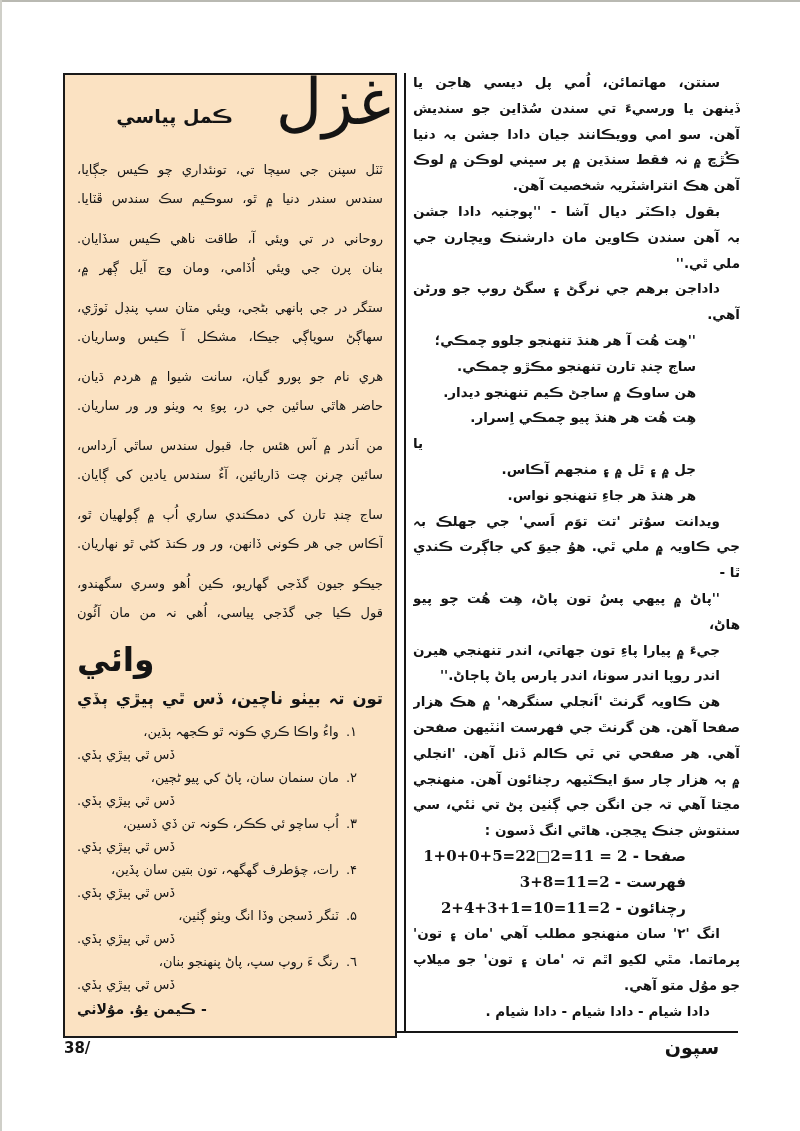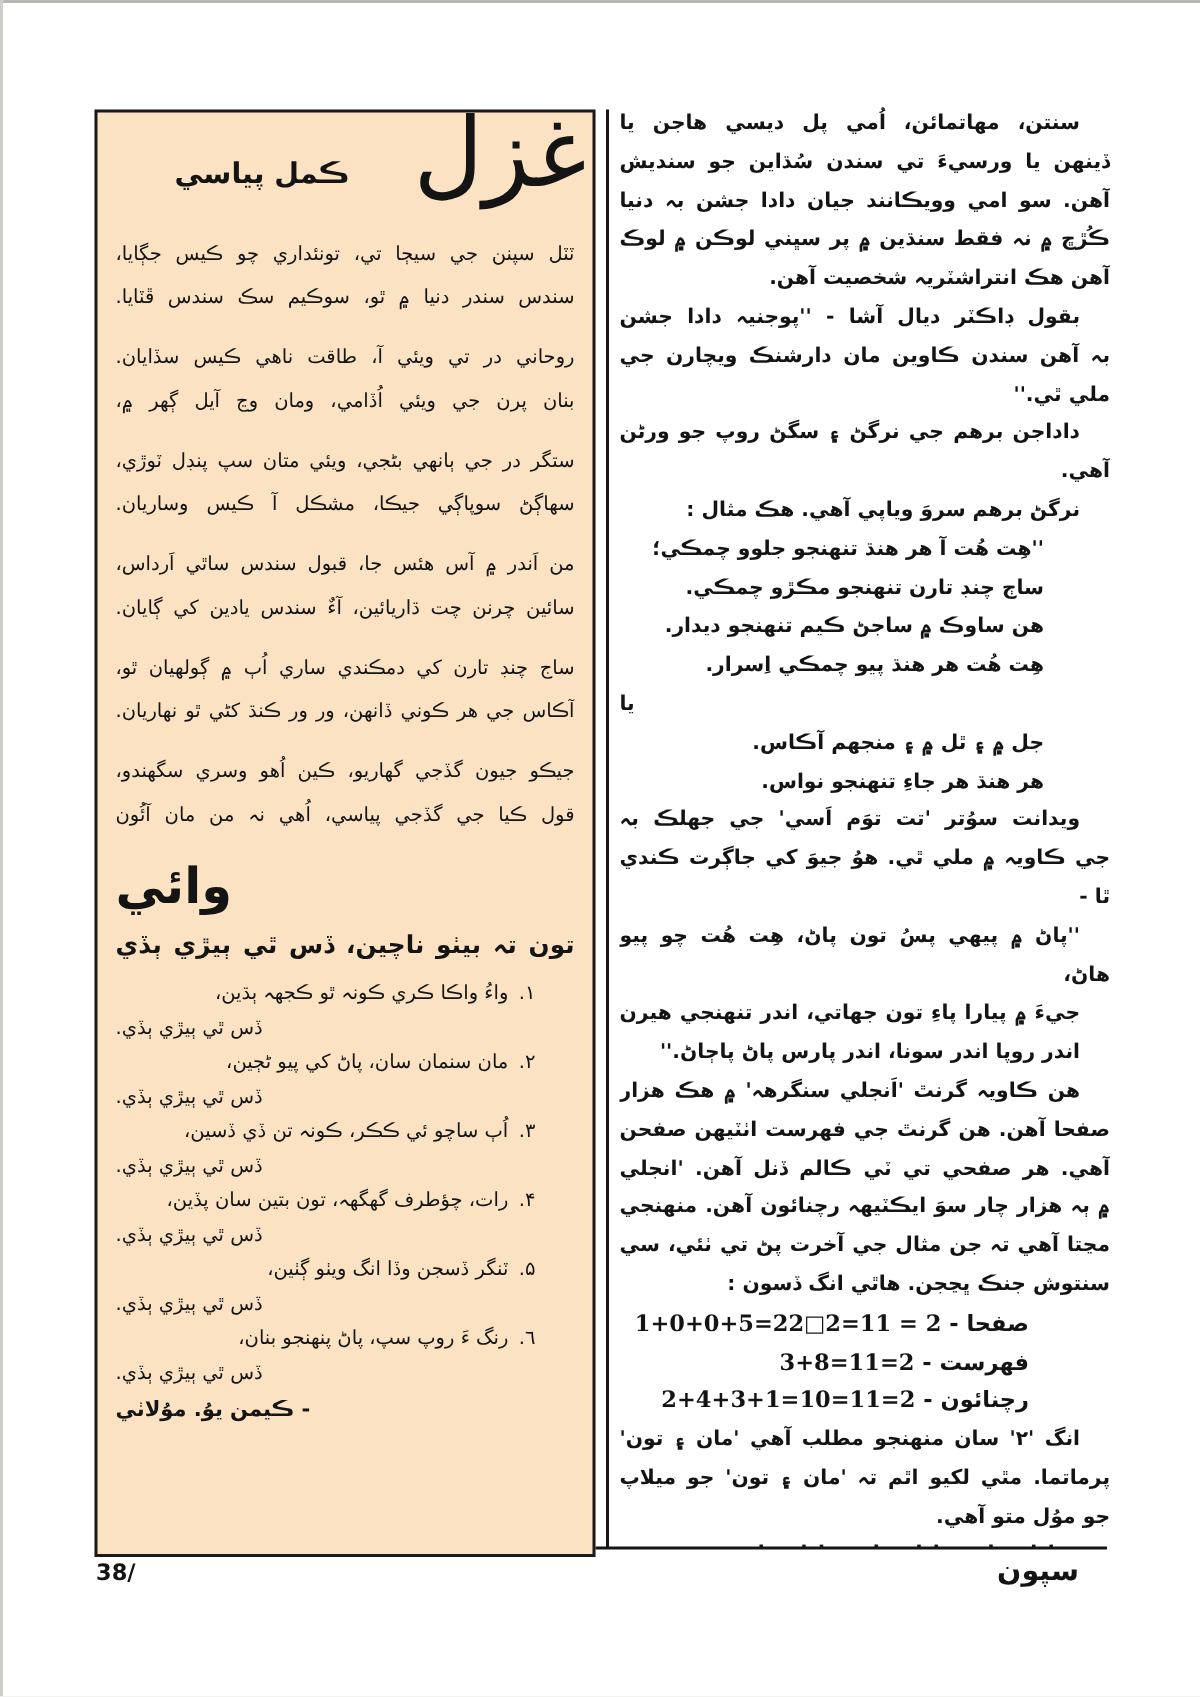--- a/index.html
+++ b/index.html
@@ -81,20 +81,24 @@
     </div>
     <div class="couplet">
       <div class="cline">روحاني در تي ويئي آ، طاقت ناهي ڪيس سڏايان.</div>
       <div class="cline">بنان پرن جي ويئي اُڏامي، ومان وڃ آيل ڳهر ۾،</div>
     </div>
     <div class="couplet">
       <div class="cline">ستگر در جي ٻانهي بڻجي، ويئي متان سپ پنڊل ٽوڙي،</div>
       <div class="cline">سهاڳڻ سوپاڳي جيڪا، مشڪل آ ڪيس وساريان.</div>
     </div>
     <div class="couplet">
+      <div class="cline">هري نام جو پورو گيان، سانت شيوا ۾ هردم ڌيان،</div>
+      <div class="cline">حاضر هاٿي سائين جي در، پوءِ بہ ويٺو ور ور ساريان.</div>
+    </div>
+    <div class="couplet">
       <div class="cline">من اَندر ۾ آس هئس جا، قبول سندس ساٿي اَرداس،</div>
       <div class="cline">سائين چرنن چت ڌاريائين، آءٌ سندس يادين کي ڳايان.</div>
     </div>
     <div class="couplet">
       <div class="cline">ساج چنڊ تارن کي دمڪندي ساري اُٻ ۾ ڳولهيان ٿو،</div>
       <div class="cline">آڪاس جي هر ڪوني ڏانهن، ور ور ڪنڌ کڻي ٿو نهاريان.</div>
     </div>
     <div class="couplet">
       <div class="cline">جيڪو جيون گڏجي گهاريو، ڪين اُهو وسري سگهندو،</div>
       <div class="cline">قول ڪيا جي گڏجي پياسي، اُهي نہ من مان آئُون وساريان.</div>
@@ -137,40 +141,39 @@
     <div class="aline jline indent">سنتن، مهاتمائن، اُمي پل ديسي هاجن يا وديشي، جي جنم</div>
     <div class="aline jline">ڏينهن يا ورسيءَ تي سندن سُڌاين جو سنديش سٽائيندا</div>
     <div class="aline jline">آهن. سو امي وويڪانند جيان دادا جشن بہ دنيا جي ڪنڊ</div>
     <div class="aline jline">ڪُڙڇ ۾ نہ فقط سنڌين ۾ پر سڀني لوڪن ۾ لوڪ پريہ</div>
     <div class="aline rline">آهن هڪ انتراشٽريہ شخصيت آهن.</div>
     <div class="aline jline indent">بقول ڊاڪٽر ديال آشا - ''پوجنيہ دادا جشن دارشنڪ</div>
     <div class="aline jline">بہ آهن سندن ڪاوين مان دارشنڪ ويچارن جي جهلڪ</div>
     <div class="aline rline">ملي ٿي.''</div>
     <div class="aline jline indent">داداجن برهم جي نرگڻ ۽ سگڻ روپ جو ورڻن پڻ ڪيو</div>
     <div class="aline rline">آهي.</div>
-    <div class="aline rline indent">نرگڻ برهم سروَ وياپي آهي. هڪ مثال :</div>
     <div class="aline verse">''هِت هُت آ هر هنڌ تنهنجو جلوو چمڪي؛</div>
     <div class="aline verse">ساڄ چنڊ تارن تنهنجو مڪڙو چمڪي.</div>
     <div class="aline verse">هن ساوڪ ۾ ساجڻ ڪيم تنهنجو ديدار.</div>
     <div class="aline verse">هِت هُت هر هنڌ پيو چمڪي اِسرار.</div>
     <div class="aline ya">يا</div>
     <div class="aline verse">جل ۾ ۽ ٿل ۾ ۽ منجهم آڪاس.</div>
     <div class="aline verse">هر هنڌ هر جاءِ تنهنجو نواس.</div>
     <div class="aline jline indent">ويدانت سوُتر 'تت توَم اَسي' جي جهلڪ بہ داداجن</div>
     <div class="aline jline">جي ڪاويہ ۾ ملي ٿي. هوُ جيوَ کي جاڳرت ڪندي چون</div>
     <div class="aline rline">ٿا -</div>
     <div class="aline jline indent">''پاڻ ۾ پيهي پسُ تون پاڻ، هِت هُت چو پيو پَٽڪين</div>
     <div class="aline rline">هاڻ،</div>
     <div class="aline jline indent">جيءَ ۾ پيارا پاءِ تون جهاتي، اندر تنهنجي هيرن کاڻ،</div>
     <div class="aline rline indent">اندر روپا اندر سونا، اندر پارس پاڻ پاڄاڻ.''</div>
     <div class="aline jline indent">هن ڪاويہ گرنٿ 'اَنجلي سنگرهہ' ۾ هڪ هزار هڪ</div>
     <div class="aline jline">صفحا آهن. هن گرنٿ جي فهرست اٺٽيهن صفحن ۾ ڏنل</div>
     <div class="aline jline">آهي. هر صفحي تي ٽي ڪالم ڏنل آهن. 'انجلي سنگرهہ'</div>
     <div class="aline jline">۾ ٻہ هزار چار سوَ ايڪٽيهہ رچنائون آهن. منهنجي هڪ</div>
-    <div class="aline jline">مڃتا آهي تہ جن مثال جي آخرت پڻ تي ٺئي، سي</div>
+    <div class="aline jline">مڃتا آهي تہ جن انگن جي ڳٺين پڻ تي ٺئي، سي</div>
     <div class="aline rline">سنتوش جنڪ ڀڃجن. هاٿي انگ ڏسون :</div>
 
     <div class="aline eq"><span>صفحا</span> <span>-</span> <span class="num">1+0+0+5=22□2=11 = 2</span></div>
     <div class="aline eq"><span>فهرست</span> <span>-</span> <span class="num">3+8=11=2</span></div>
     <div class="aline eq"><span>رچنائون</span> <span>-</span> <span class="num">2+4+3+1=10=11=2</span></div>
 
     <div class="aline jline indent">انگ '٢' سان منهنجو مطلب آهي 'مان ۽ تون' آتما ۽</div>
     <div class="aline jline">پرماتما. مٿي لکيو اٿم تہ 'مان ۽ تون' جو ميلاپ هن گرنٿ</div>
     <div class="aline rline">جو موُل متو آهي.</div>
     <div class="aline closing">دادا شيام - دادا شيام - دادا شيام .</div>

